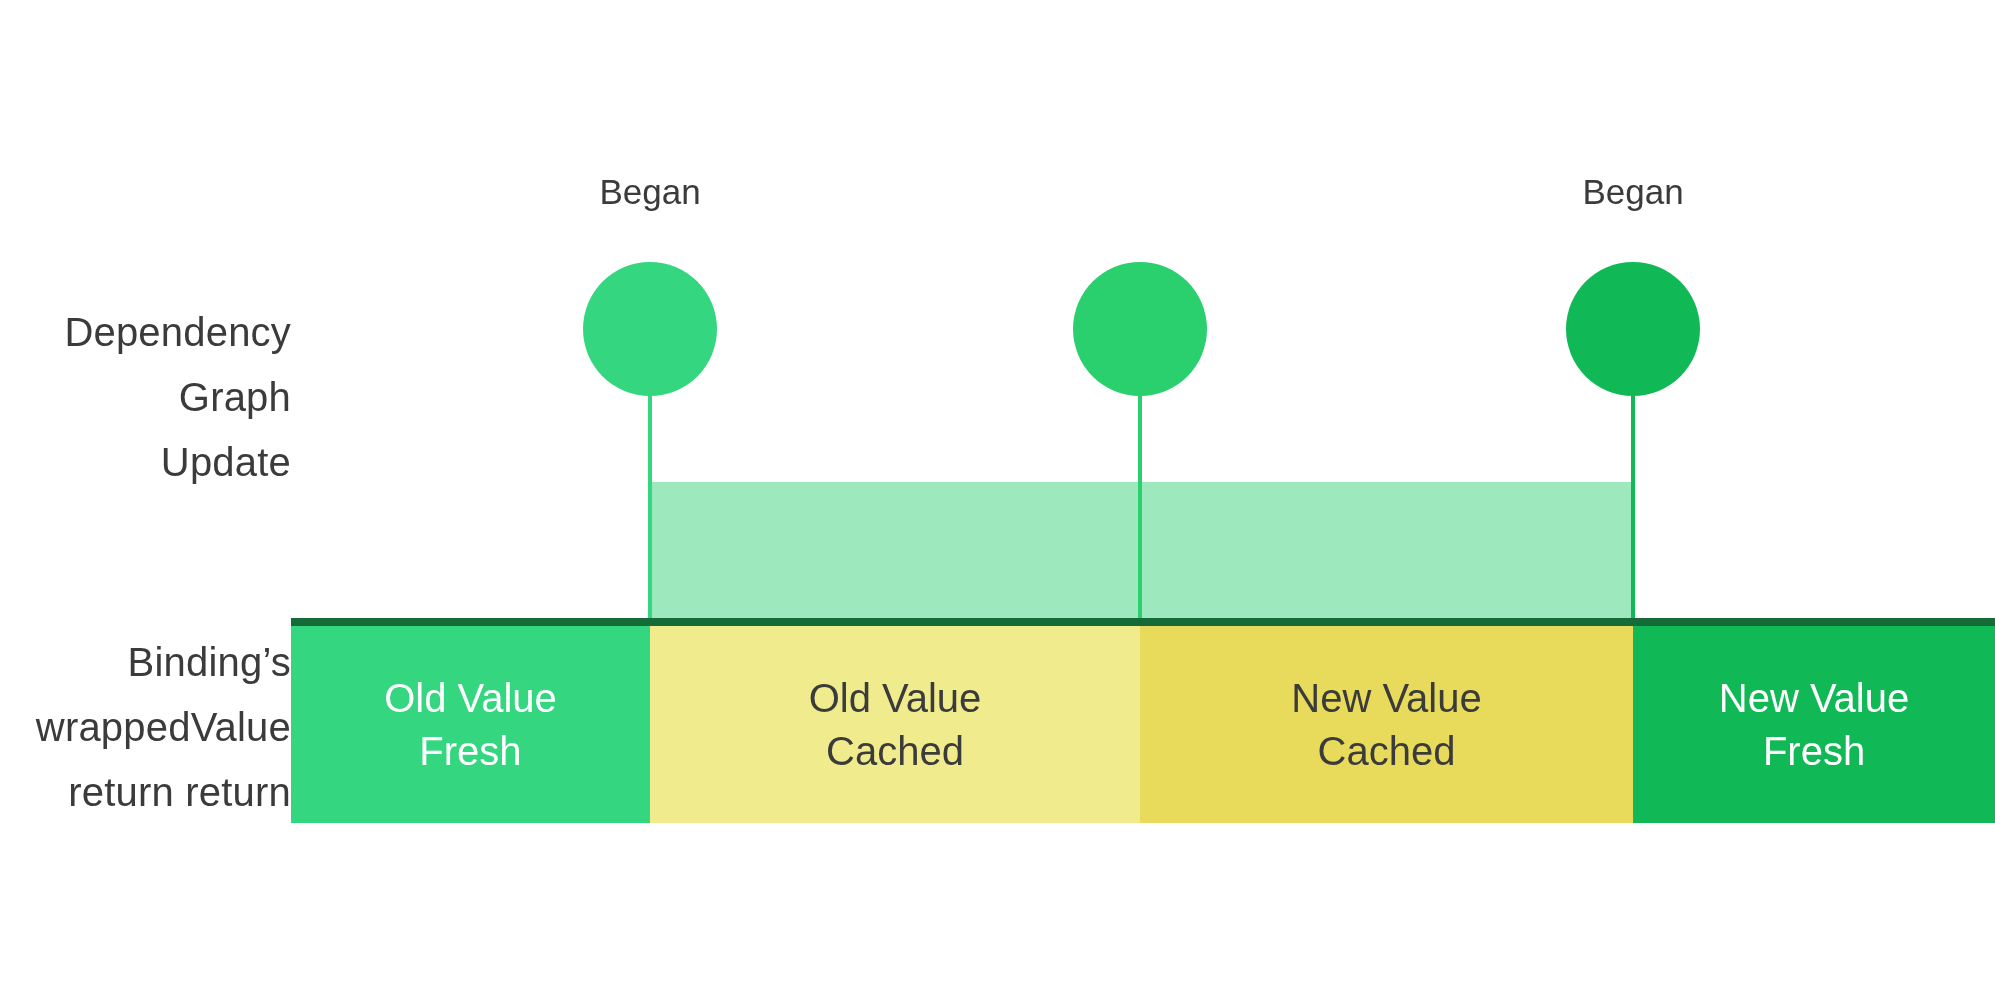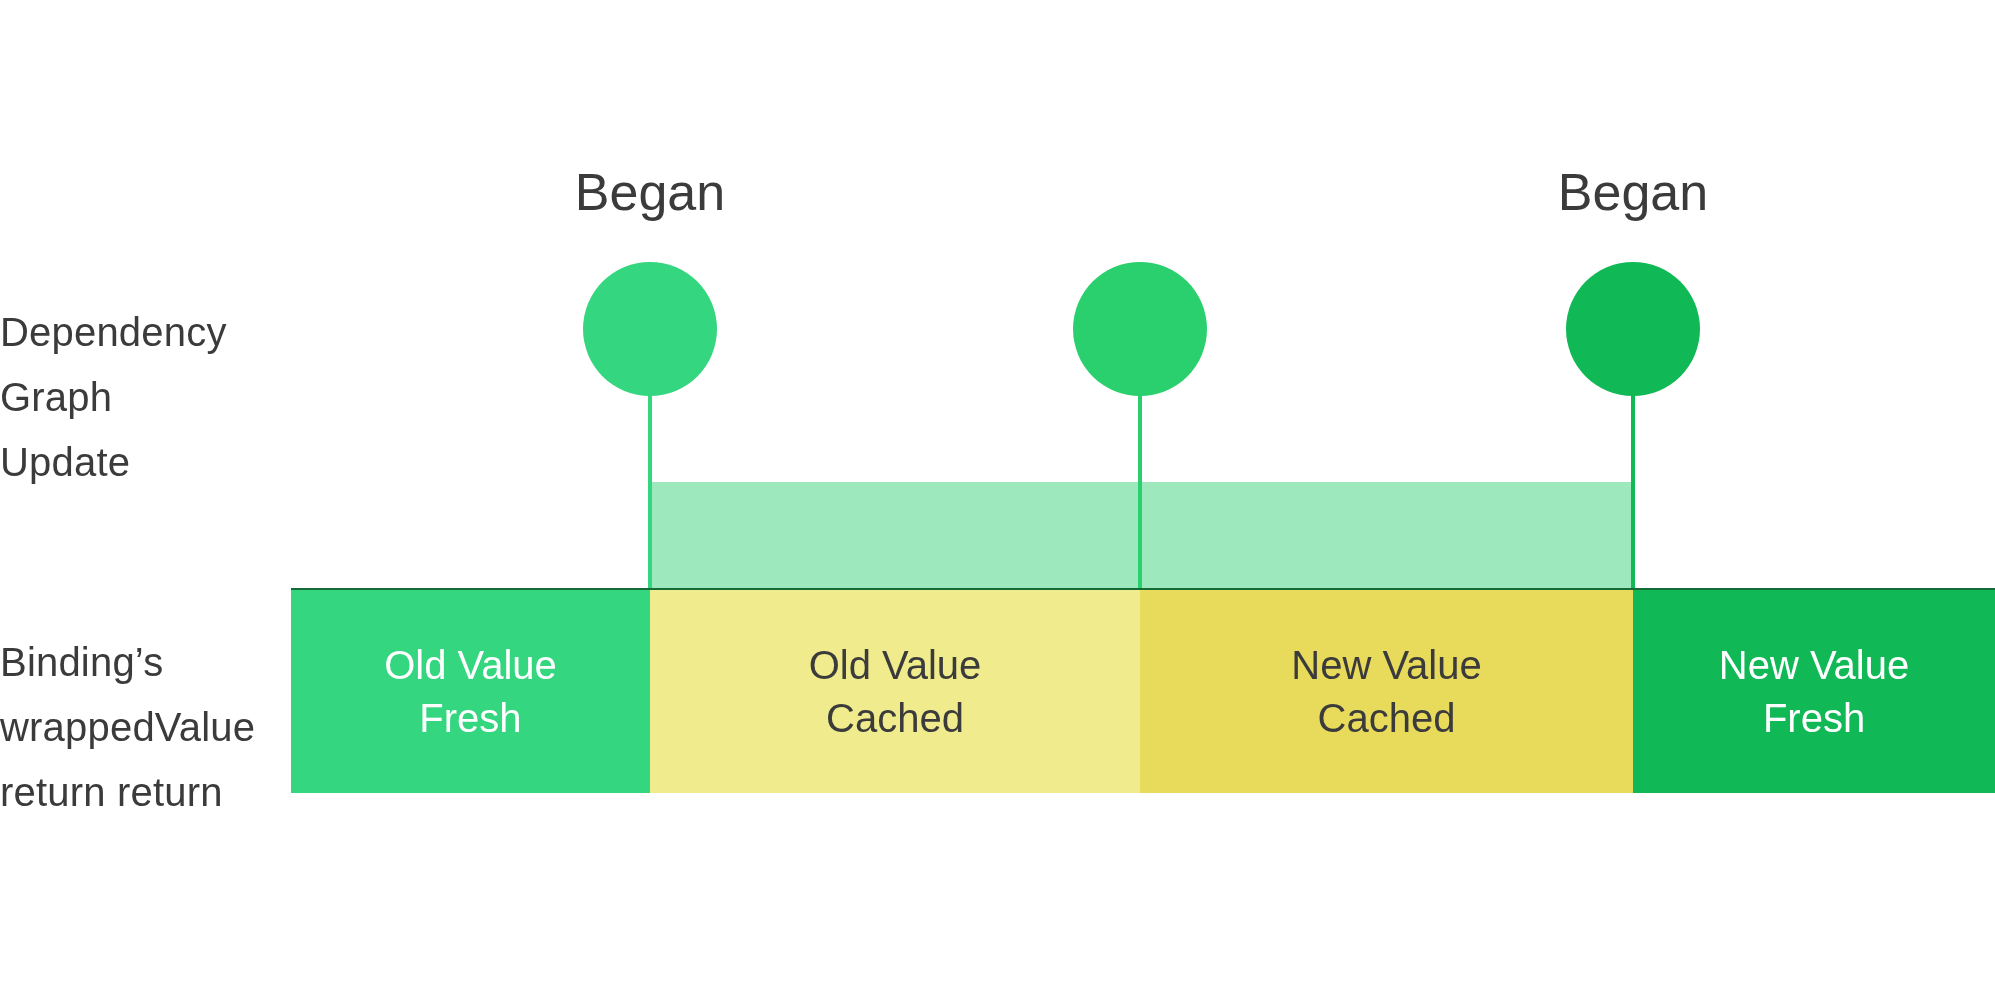--- a/index.html
+++ b/index.html
@@ -17,38 +17,38 @@
     height: 993px;
     background: #ffffff;
     overflow: hidden;
   }
 
   
   .row-label {
     position: absolute;
     left: 0px;
     width: 291px;
-    text-align: left;
+    text-align: right;
     color: #3b3b3b;
     font-size: 40px;
     line-height: 65px;
     letter-spacing: 0.2px;
     white-space: pre-line;
   }
   #label-dependency { top: 300px; }
   #label-binding    { top: 630px; }
 
   
   .event-label {
     position: absolute;
     top: 167px;
     transform: translateX(-50%);
     text-align: center;
     color: #3b3b3b;
-    font-size: 52px;
+    font-size: 35px;
     line-height: 50px;
     white-space: nowrap;
   }
 
   
   .event-node {
     position: absolute;
     top: 262px;
     width: 134px;
     height: 134px;
@@ -66,23 +66,23 @@
   
   #update-band {
     position: absolute;
     top: 482px;
     height: 136px;
   }
 
   
   #timeline-bar {
     position: absolute;
-    top: 588px;
+    top: 618px;
     height: 205px;
-    border-top: 2px solid #ec4899;
+    border-top: 8px solid #ec4899;
     box-sizing: border-box;
     display: flex;
   }
   .bar-segment {
     position: relative;
     height: 100%;
     display: flex;
     align-items: center;
     justify-content: center;
     text-align: center;

